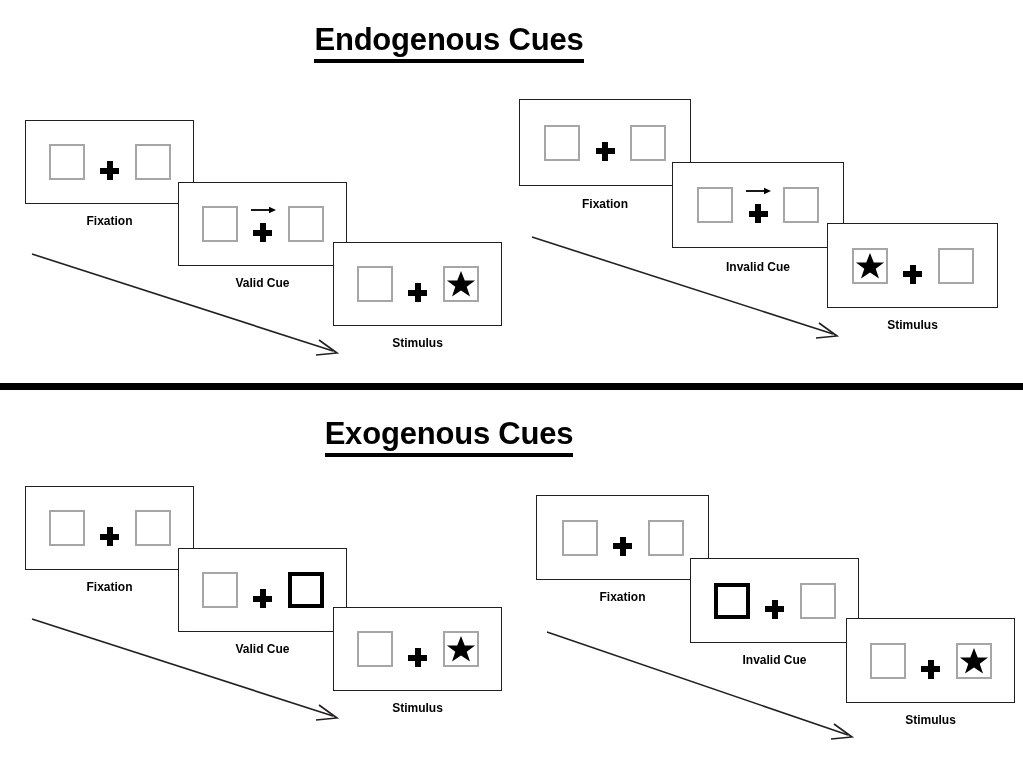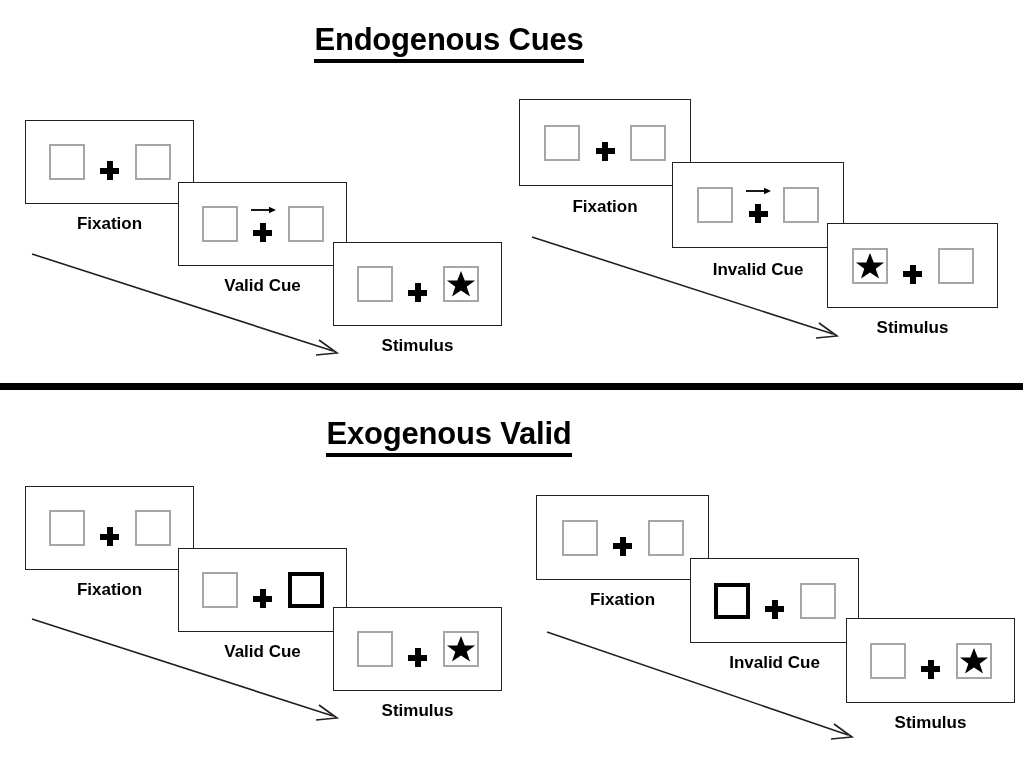--- a/index.html
+++ b/index.html
@@ -133,21 +133,21 @@
   .star {
     width: 30px;
     height: 30px;
     display: block;
   }
 
   
   .caption {
     position: absolute;
     font-weight: bold;
-    font-size: 17px;
+    font-size: 12px;
     color: #000000;
     white-space: nowrap;
     text-align: center;
   }
 
   
   .time-arrow {
     position: absolute;
     pointer-events: none;
   }
@@ -273,21 +273,21 @@
   <div class="caption" style="left:827px; top:318px; width:171px;">Stimulus</div>
 
   <svg class="time-arrow" style="left:528px; top:231px; width:320px; height:116px;" viewBox="0 0 320 116">
     <line x1="4" y1="6" x2="305" y2="103" stroke="#231f20" stroke-width="1.6"></line>
     <polyline points="291,92 309,105 288,107" fill="none" stroke="#231f20" stroke-width="1.6"></polyline>
   </svg>
 
   <div class="divider" id="divider-main"></div>
 
   <div class="section-title" id="title-exogenous">
-    <span>Exogenous Valid</span>
+    <span>Exogenous Cues</span>
   </div>
 
   <div class="panel" style="left:25px; top:486px; width:169px; height:84px;">
     <div class="panel-inner">
       <div class="stim-box">
         
       </div>
       <div class="center-col">
         <div class="fix-cross"></div>
       </div>

